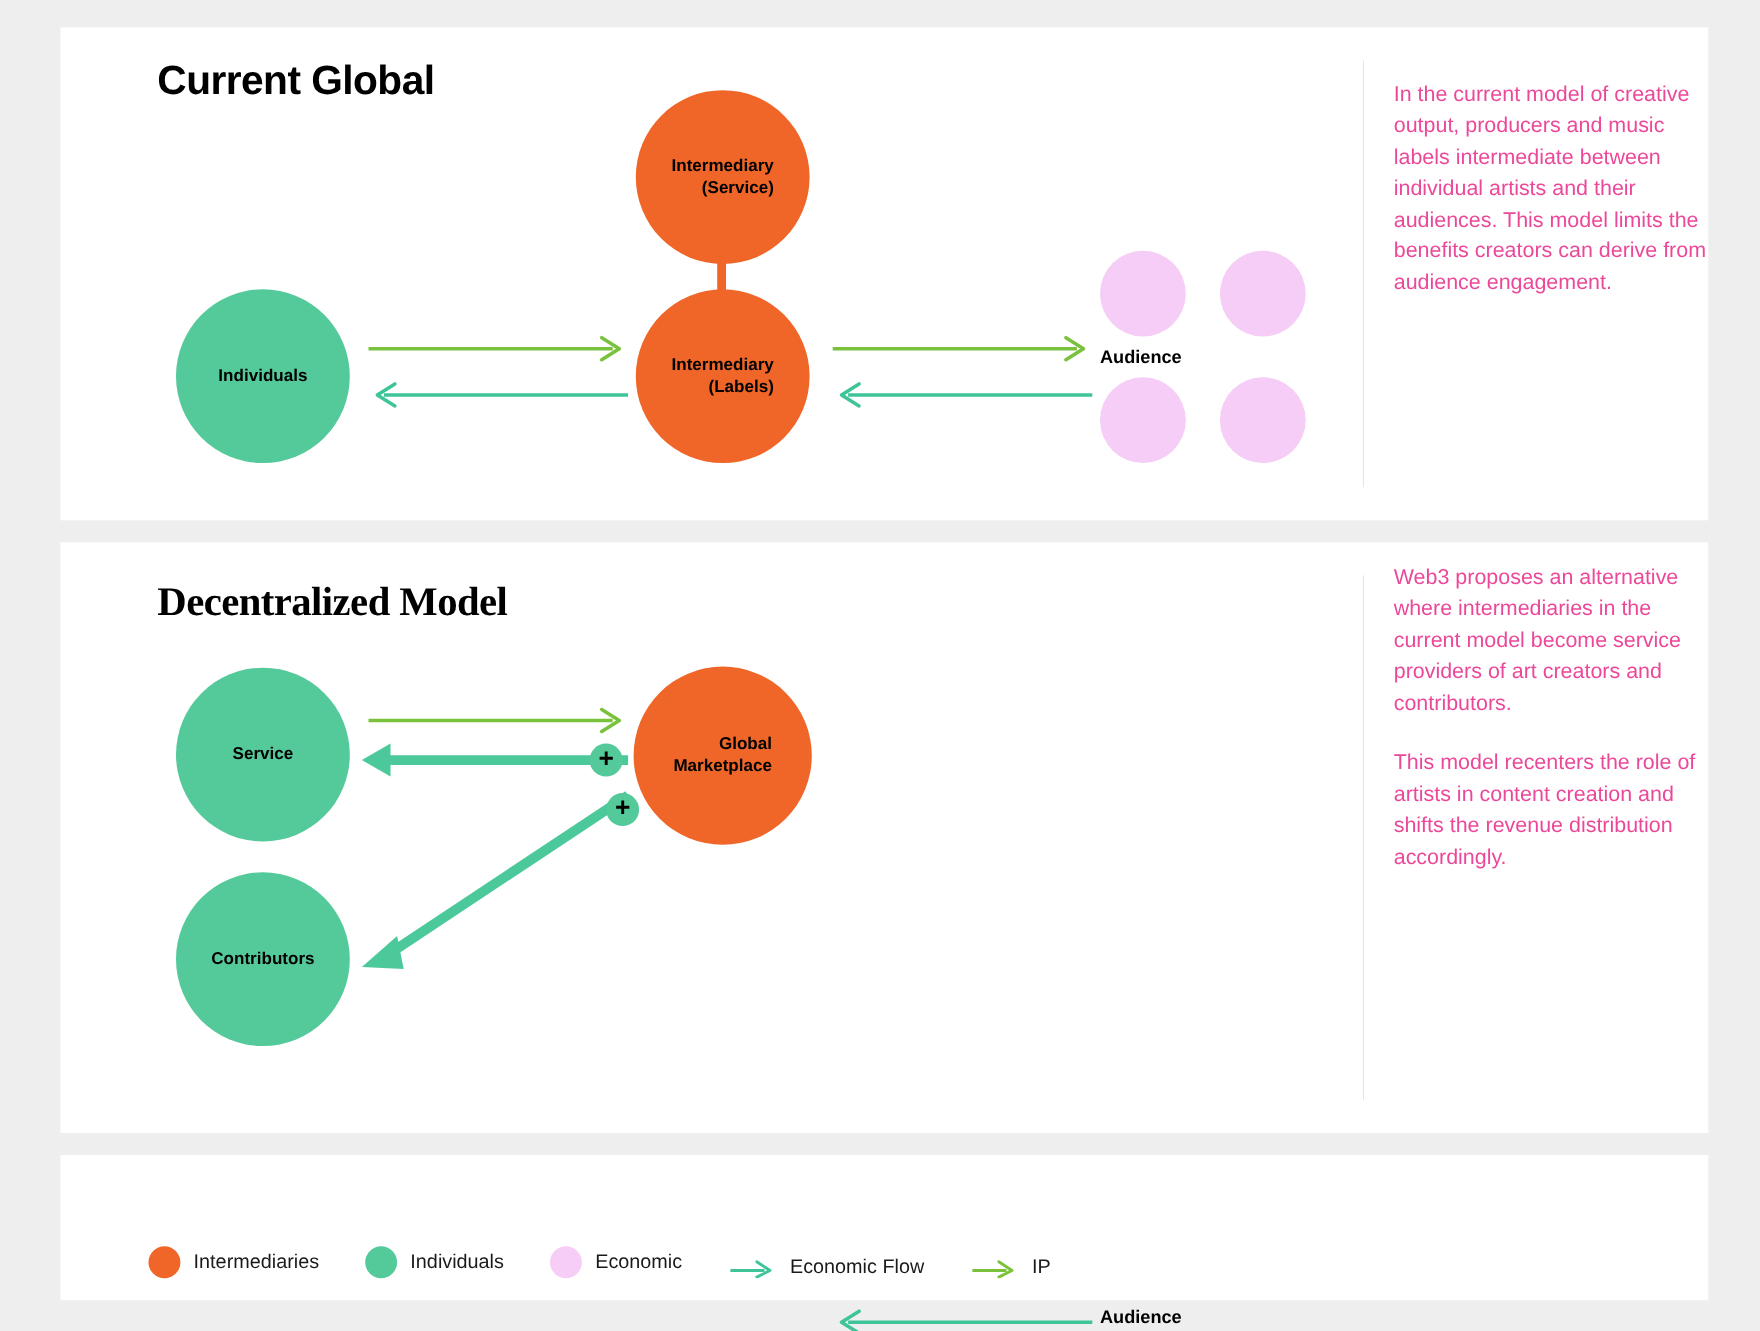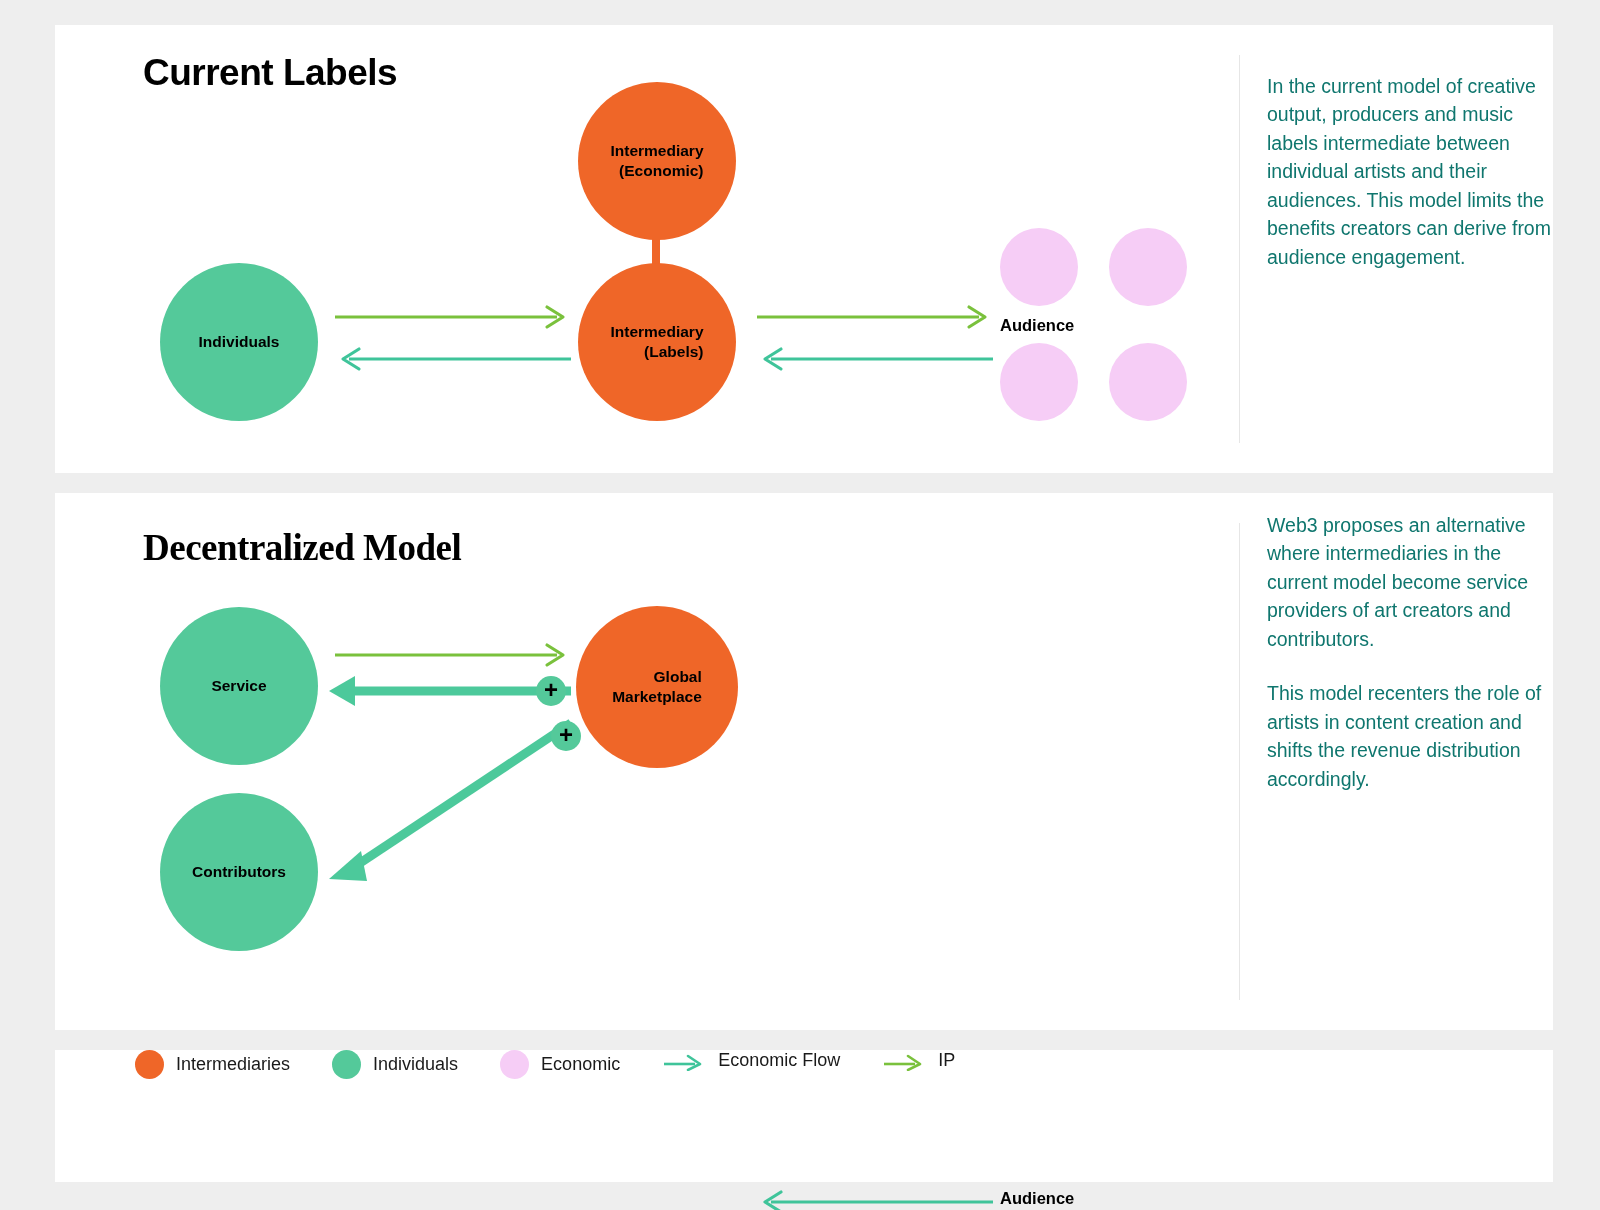--- a/index.html
+++ b/index.html
@@ -81,32 +81,32 @@
     bottom:30px;
     width:1px;
     background:#e6e6e6;
   }
   .side-text{
     position:absolute;
     left:1212px;
     width:290px;
     font-size:19.5px;
     line-height:1.46;
-    color:#0f766e;
+    color:#ec4899;
   }
   .side-text p{ margin:0 0 26px 0; }
 
   
   .legend-row{
     position:absolute;
     left:80px;
     top:0;
     height:112px;
     display:flex;
-    align-items:flex-start;
+    align-items:flex-end;
     gap:0px;
   }
   .legend-item{ display:flex; align-items:center; }
   .legend-dot{
     width:29px;height:29px;border-radius:50%;
     display:inline-block;
   }
   .legend-label{
     font-size:18px;
     color:#1a1a1a;
@@ -115,30 +115,30 @@
     font-family:"Liberation Sans", sans-serif;
   }
   .legend-gap{ width:42px; }
   .legend-arrow{ width:44px; height:20px; display:block; }
 </style>
 </head>
 <body>
 
 <div class="card" id="card-current">
 
-  <div class="panel-title" style="left:88px; top:27px;">Current Labels</div>
+  <div class="panel-title" style="left:88px; top:27px;">Current Global</div>
 
   <div class="diagram">
 
     <div class="stem" style="left:597px; top:180px; width:8px; height:60px;"></div>
 
     <div class="node orange" style="left:523px; top:57px; width:158px; height:158px;">
       <span>
         <span>Intermediary</span><br>
-        <span>(Economic)</span>
+        <span>(Service)</span>
       </span>
     </div>
 
     <div class="node orange" style="left:523px; top:238px; width:158px; height:158px;">
       <span>
         <span>Intermediary</span><br>
         <span>(Labels)</span>
       </span>
     </div>
 

